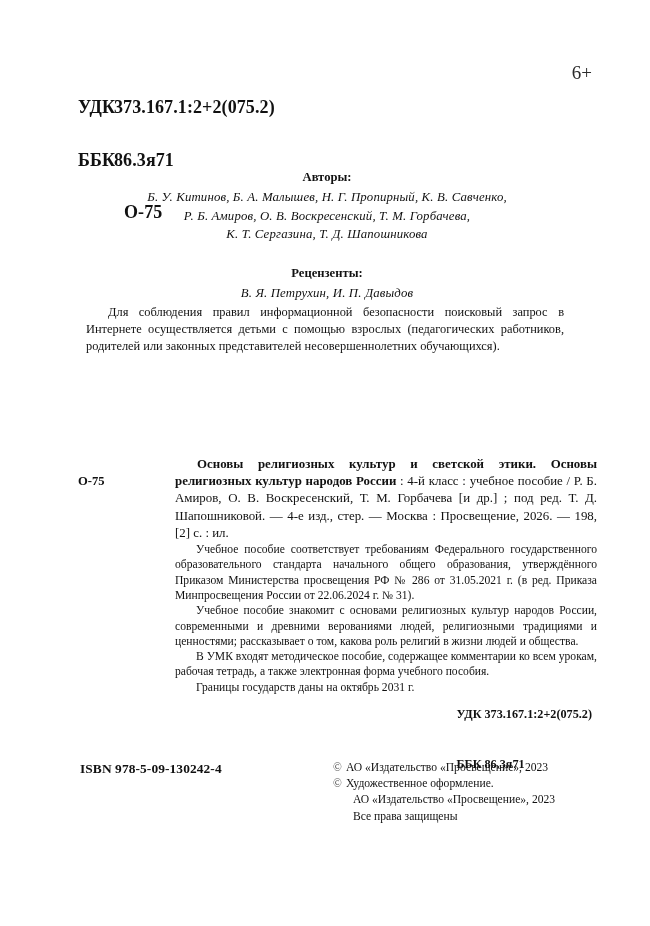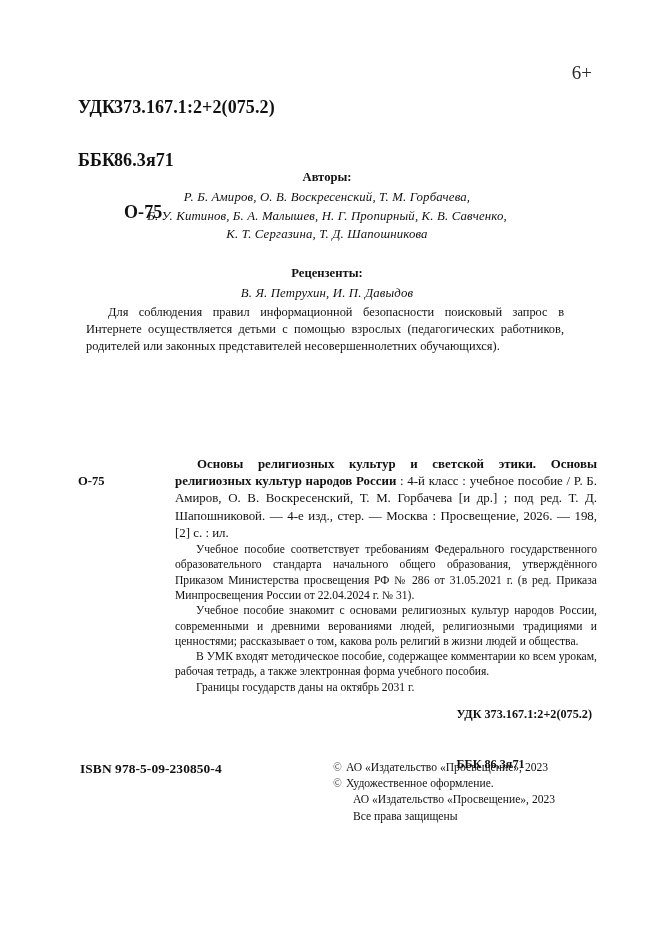--- a/index.html
+++ b/index.html
@@ -216,47 +216,47 @@
     <div class="class-row indent">
       <span class="class-label"></span>
       <span class="class-value">О-75</span>
     </div>
   </div>
 
   <div class="age-rating">6+</div>
 
   <div class="credits">
     <p class="credits-heading">Авторы:</p>
+    <p class="credits-line">Б. У. Китинов, Б. А. Малышев, Н. Г. Пропирный, К. В. Савченко,</p>
     <p class="credits-line">Р. Б. Амиров, О. В. Воскресенский, Т. М. Горбачева,</p>
-    <p class="credits-line">Б. У. Китинов, Б. А. Малышев, Н. Г. Пропирный, К. В. Савченко,</p>
     <p class="credits-line">К. Т. Сергазина, Т. Д. Шапошникова</p>
     <div class="credits-gap"></div>
     <p class="credits-heading">Рецензенты:</p>
     <p class="credits-line">В. Я. Петрухин, И. П. Давыдов</p>
   </div>
 
   <p class="safety-note">Для соблюдения правил информационной безопасности поисковый запрос в Интернете осуществляется детьми с помощью взрослых (педагогических работников, родителей или законных представителей несовершеннолетних обучающихся).</p>
 
   <div class="cip">
     <div class="cip-sigla">О-75</div>
     <div class="cip-body">
       <p class="cip-title"><b>Основы религиозных культур и светской этики. Основы религиозных культур народов России</b><span> : 4-й класс : учебное пособие / Р. Б. Амиров, О. В. Воскресенский, Т. М. Горбачева [и др.] ; под ред. Т. Д. Шапошниковой. — 4-е изд., стер. — Москва : Просвещение, 2026. — 198, [2] с. : ил.</span></p>
-      <p class="cip-para">Учебное пособие соответствует требованиям Федерального государственного образовательного стандарта начального общего образования, утверждённого Приказом Министерства просвещения РФ № 286 от 31.05.2021 г. (в ред. Приказа Минпросвещения России от 22.04.2024 г. № 31).</p>
+      <p class="cip-para">Учебное пособие соответствует требованиям Федерального государственного образовательного стандарта начального общего образования, утверждённого Приказом Министерства просвещения РФ № 286 от 31.05.2021 г. (в ред. Приказа Минпросвещения России от 22.06.2024 г. № 31).</p>
       <p class="cip-para">Учебное пособие знакомит с основами религиозных культур народов России, современными и древними верованиями людей, религиозными традициями и ценностями; рассказывает о том, какова роль религий в жизни людей и общества.</p>
       <p class="cip-para">В УМК входят методическое пособие, содержащее комментарии ко всем урокам, рабочая тетрадь, а также электронная форма учебного пособия.</p>
       <p class="cip-para">Границы государств даны на октябрь 2031 г.</p>
     </div>
   </div>
 
   <div class="class-repeat">
     <div>УДК 373.167.1:2+2(075.2)</div>
     <div>ББК 86.3я71</div>
   </div>
 
-  <div class="footer-isbn">ISBN 978-5-09-230850-4</div>
+  <div class="footer-isbn">ISBN 978-5-09-130242-4</div>
 
   <div class="copyright">
     <p class="copyright-line">
       <span class="copyright-mark">©</span>
       <span class="copyright-text">АО «Издательство «Просвещение», 2023</span>
     </p>
     <p class="copyright-line">
       <span class="copyright-mark">©</span>
       <span class="copyright-text">Художественное оформление.</span>
     </p>

